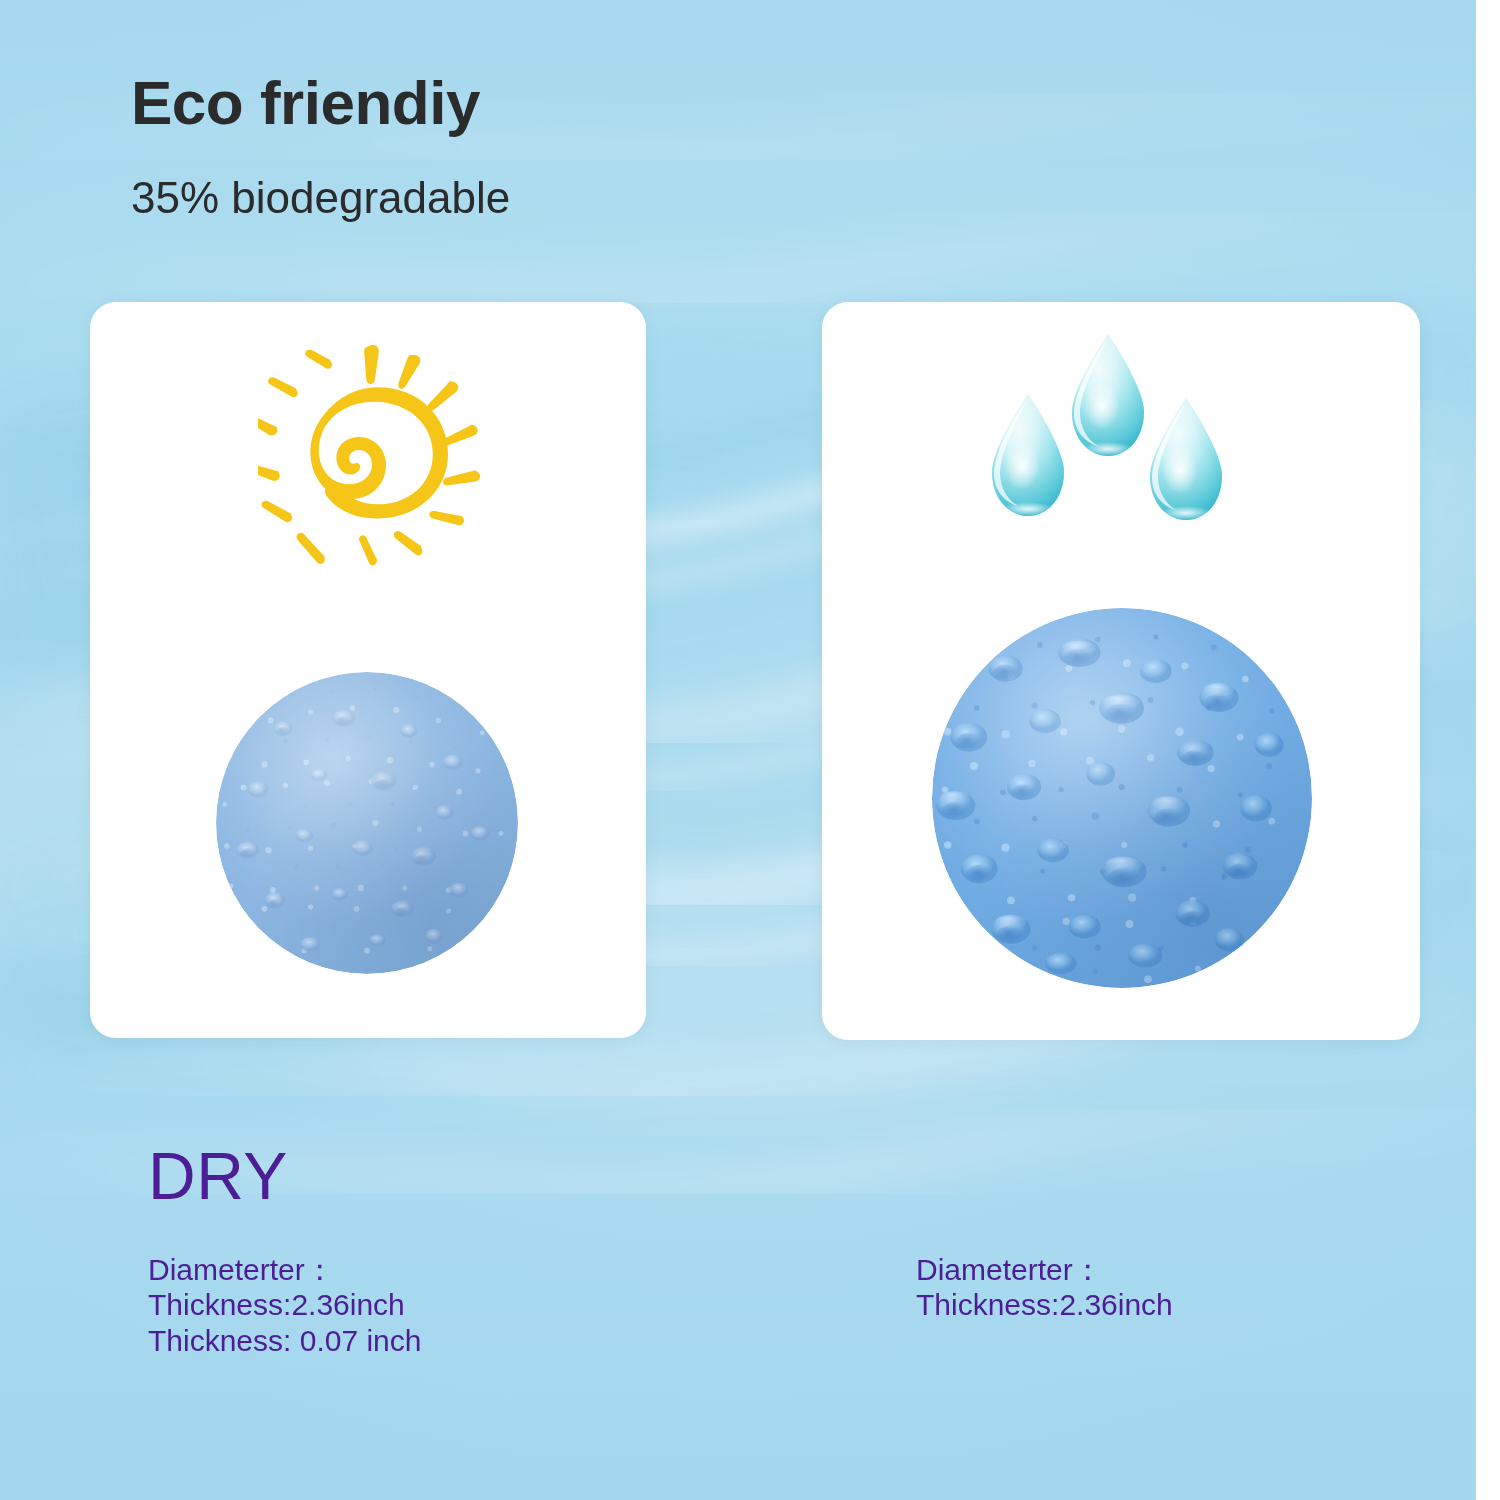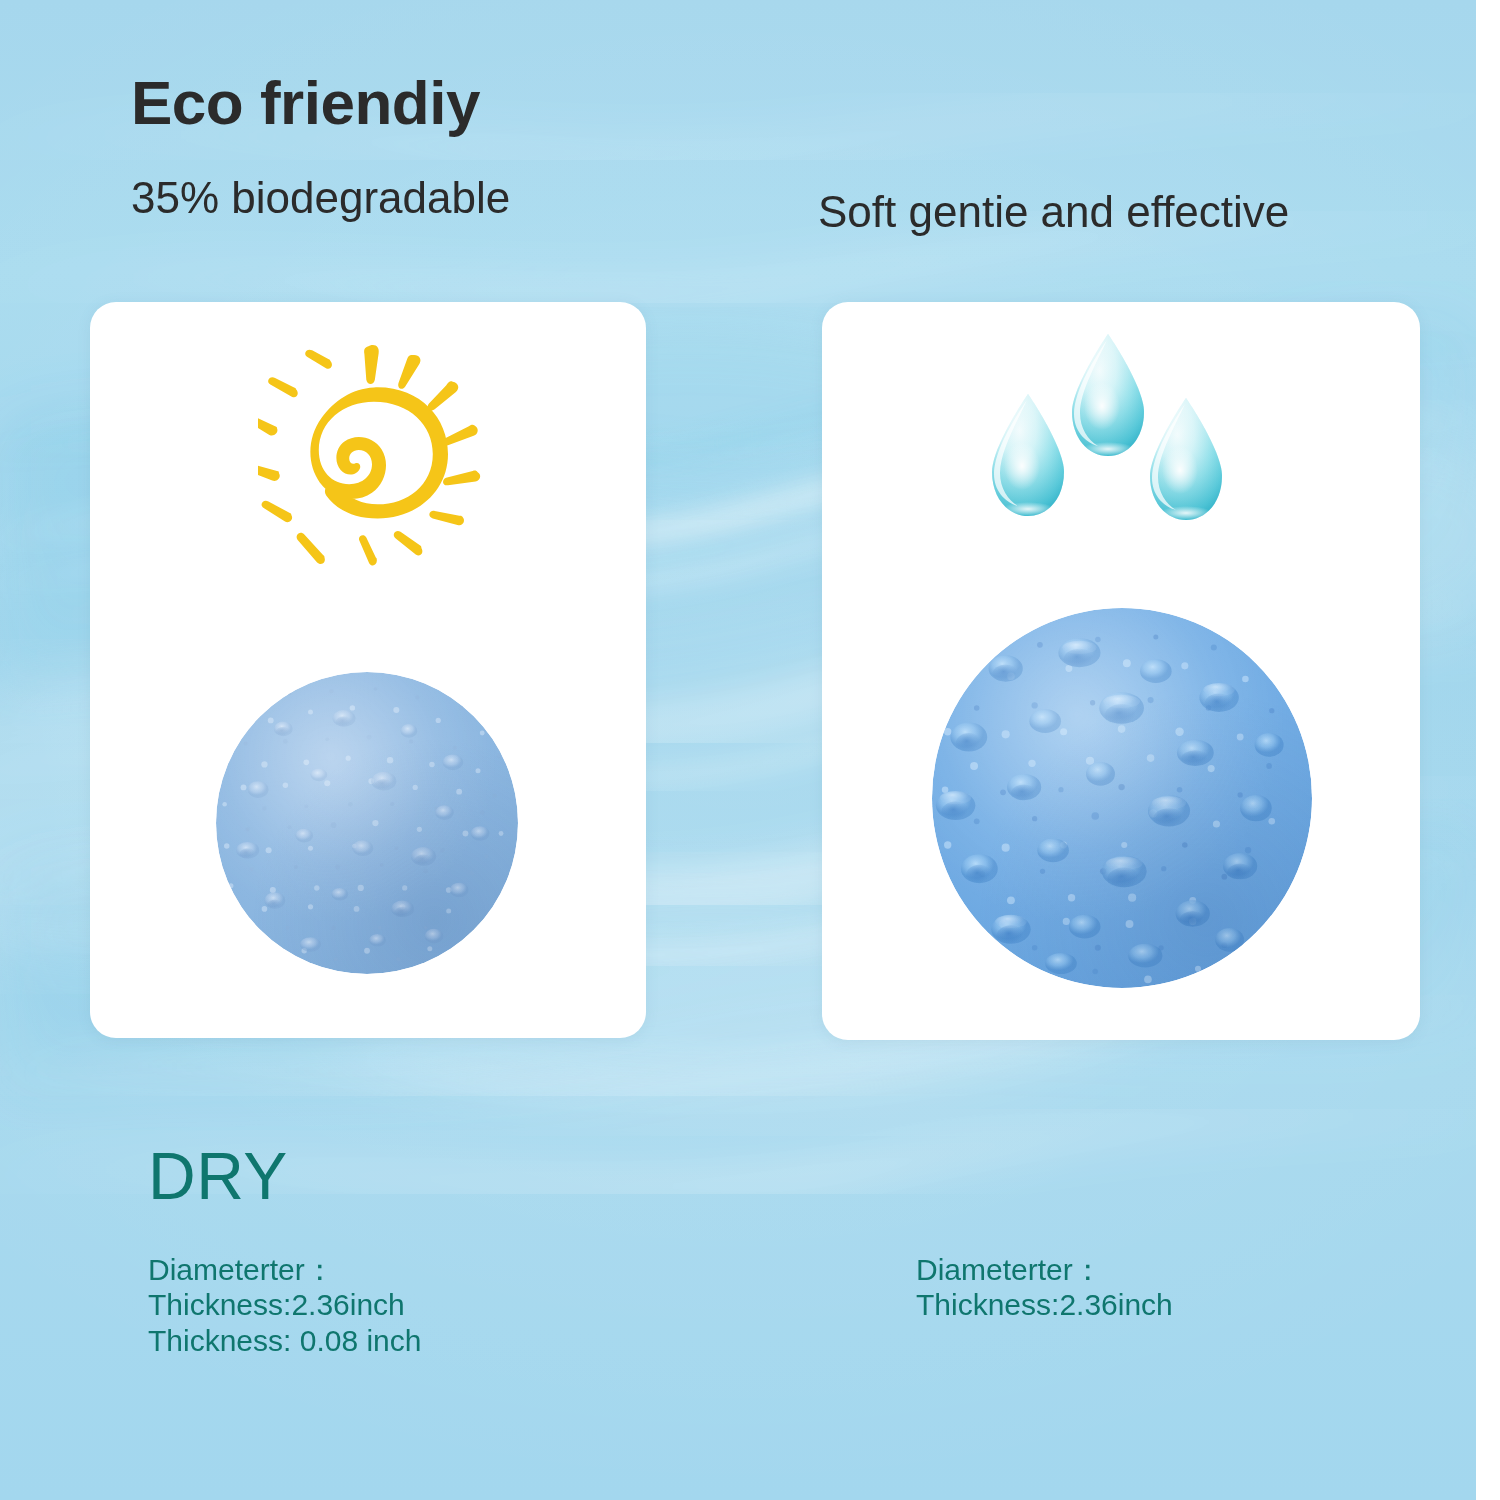--- a/index.html
+++ b/index.html
@@ -134,21 +134,21 @@
     position: absolute; inset: 0; border-radius: 50%;
     background:
       radial-gradient(circle at 38% 28%, rgba(255,255,255,0.30) 0%, rgba(255,255,255,0.06) 38%, rgba(255,255,255,0) 58%),
       radial-gradient(circle at 72% 82%, rgba(40,80,140,0.18) 0%, rgba(40,80,140,0) 55%);
     pointer-events: none;
   }
 
   
   .blk {
     position: absolute;
-    color: #0f766e;
+    color: #4c1d95;
     white-space: nowrap;
   }
   .blk-title {
     font-size: 66px;
     font-weight: 400;
     line-height: 1;
     letter-spacing: 0.5px;
   }
   .blk-line {
     font-size: 30px;
@@ -228,21 +228,20 @@
     <ellipse cx="1300" cy="540" rx="260" ry="130" fill="#ffffff" opacity="0.12" filter="url(#blr34)"></ellipse>
     <ellipse cx="740" cy="1010" rx="420" ry="120" fill="#ffffff" opacity="0.18" filter="url(#blr34)"></ellipse>
     <ellipse cx="700" cy="420" rx="300" ry="90" fill="#7fcce8" opacity="0.22" filter="url(#blr34)"></ellipse>
   </svg>
 
   <div class="bg-vignette"></div>
 
   <div class="hdr hdr-title" id="hdr-left-title">Eco friendiy</div>
   <div class="hdr hdr-sub" id="hdr-left-sub">35% biodegradable</div>
 
-  <div class="hdr hdr-sub" id="hdr-right-sub">Soft gentie and effective</div>
 
   <div class="card" id="card-dry">
 
     <div class="sun-wrap">
       <svg viewBox="0 0 240 240" width="228" height="228">
         <g fill="#f5c518">
 
           <path d="M122 52
                    C 170 50 200 84 200 122
                    C 200 162 166 190 126 190
@@ -636,21 +635,21 @@
         </svg>
         <div class="sponge-shade"></div>
       </div>
     </div>
   </div>
 
   <div class="blk blk-title" id="lbl-dry-title">DRY</div>
   <div class="blk" id="lbl-dry-lines">
     <div class="blk-line">Diameterter：</div>
     <div class="blk-line">Thickness:2.36inch</div>
-    <div class="blk-line">Thickness: 0.08 inch</div>
+    <div class="blk-line">Thickness: 0.07 inch</div>
   </div>
 
   <div class="blk" id="lbl-wet-lines">
     <div class="blk-line">Diameterter：</div>
     <div class="blk-line">Thickness:2.36inch</div>
   </div>
 
 </div>
 
 </body></html>

